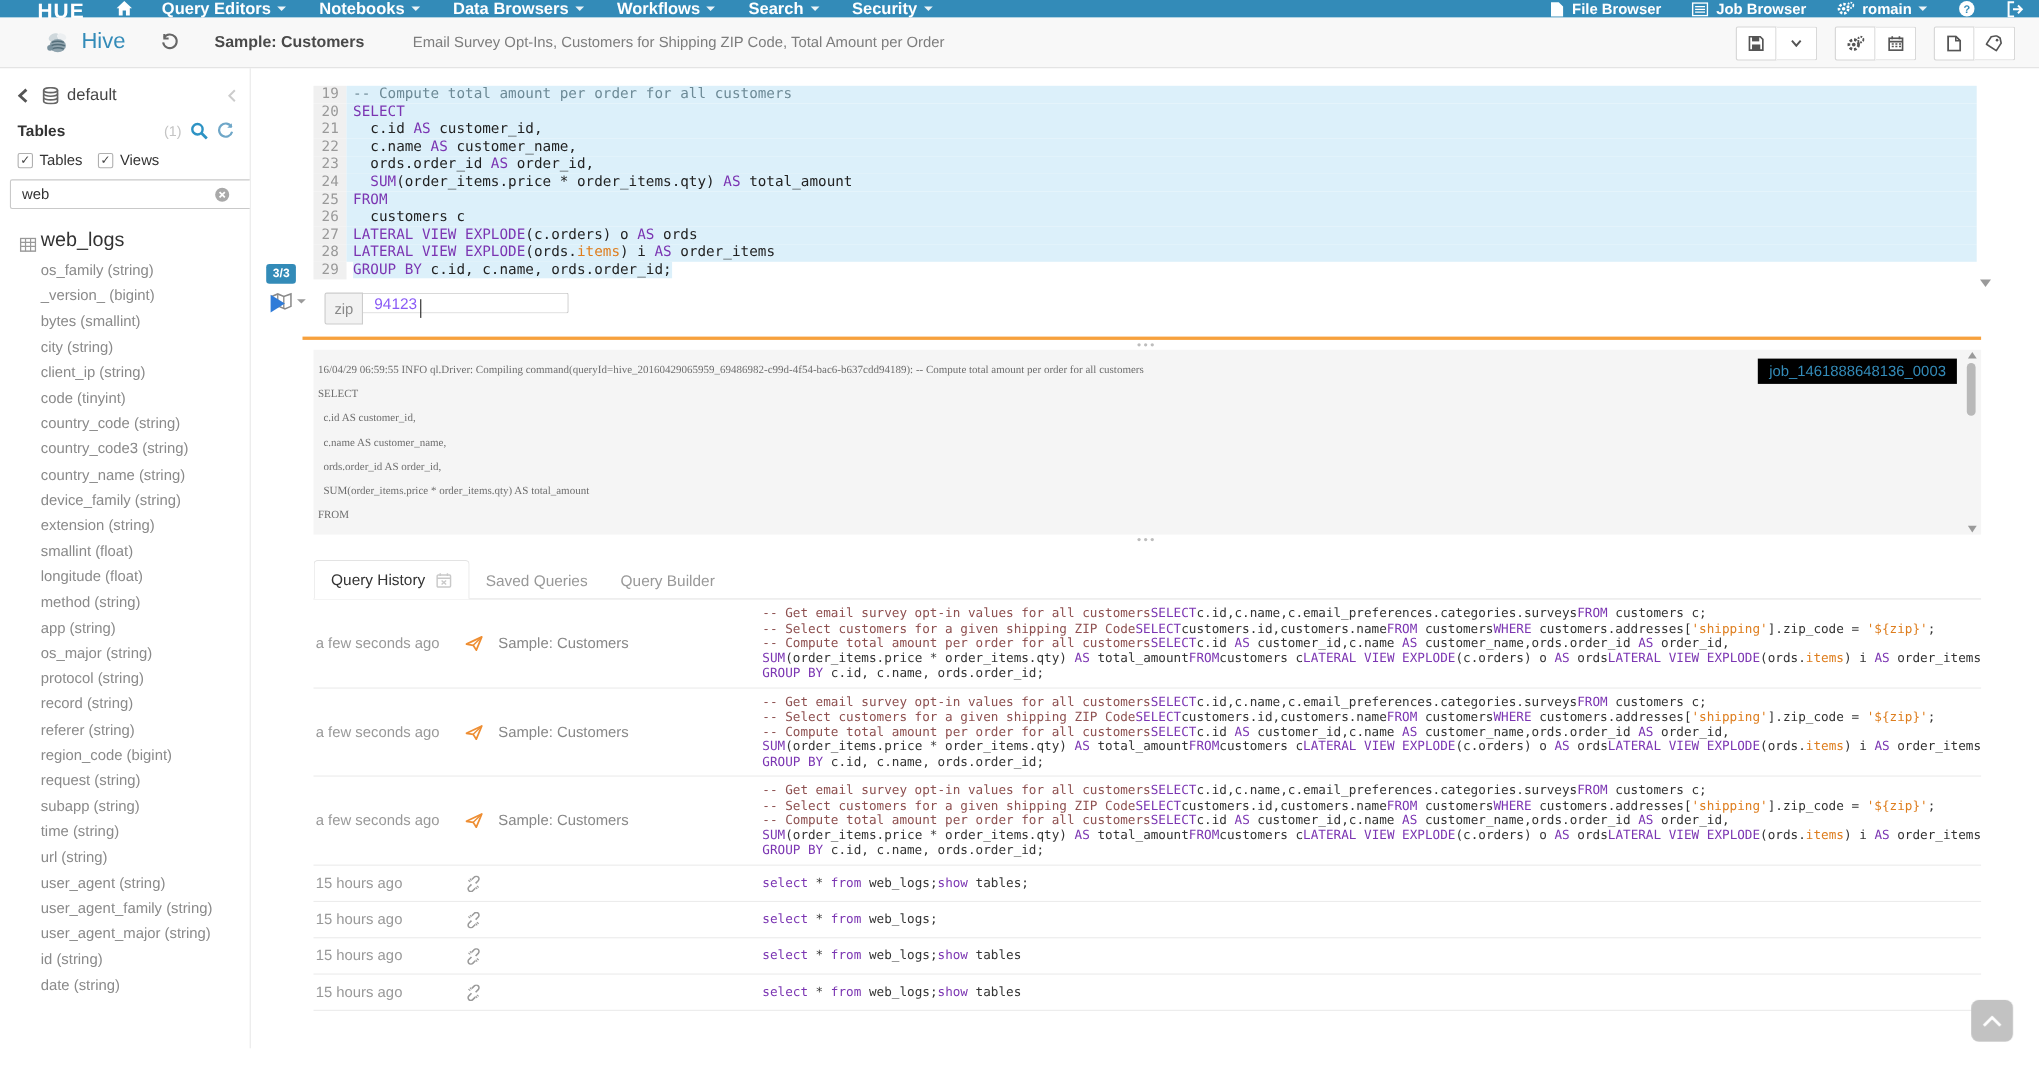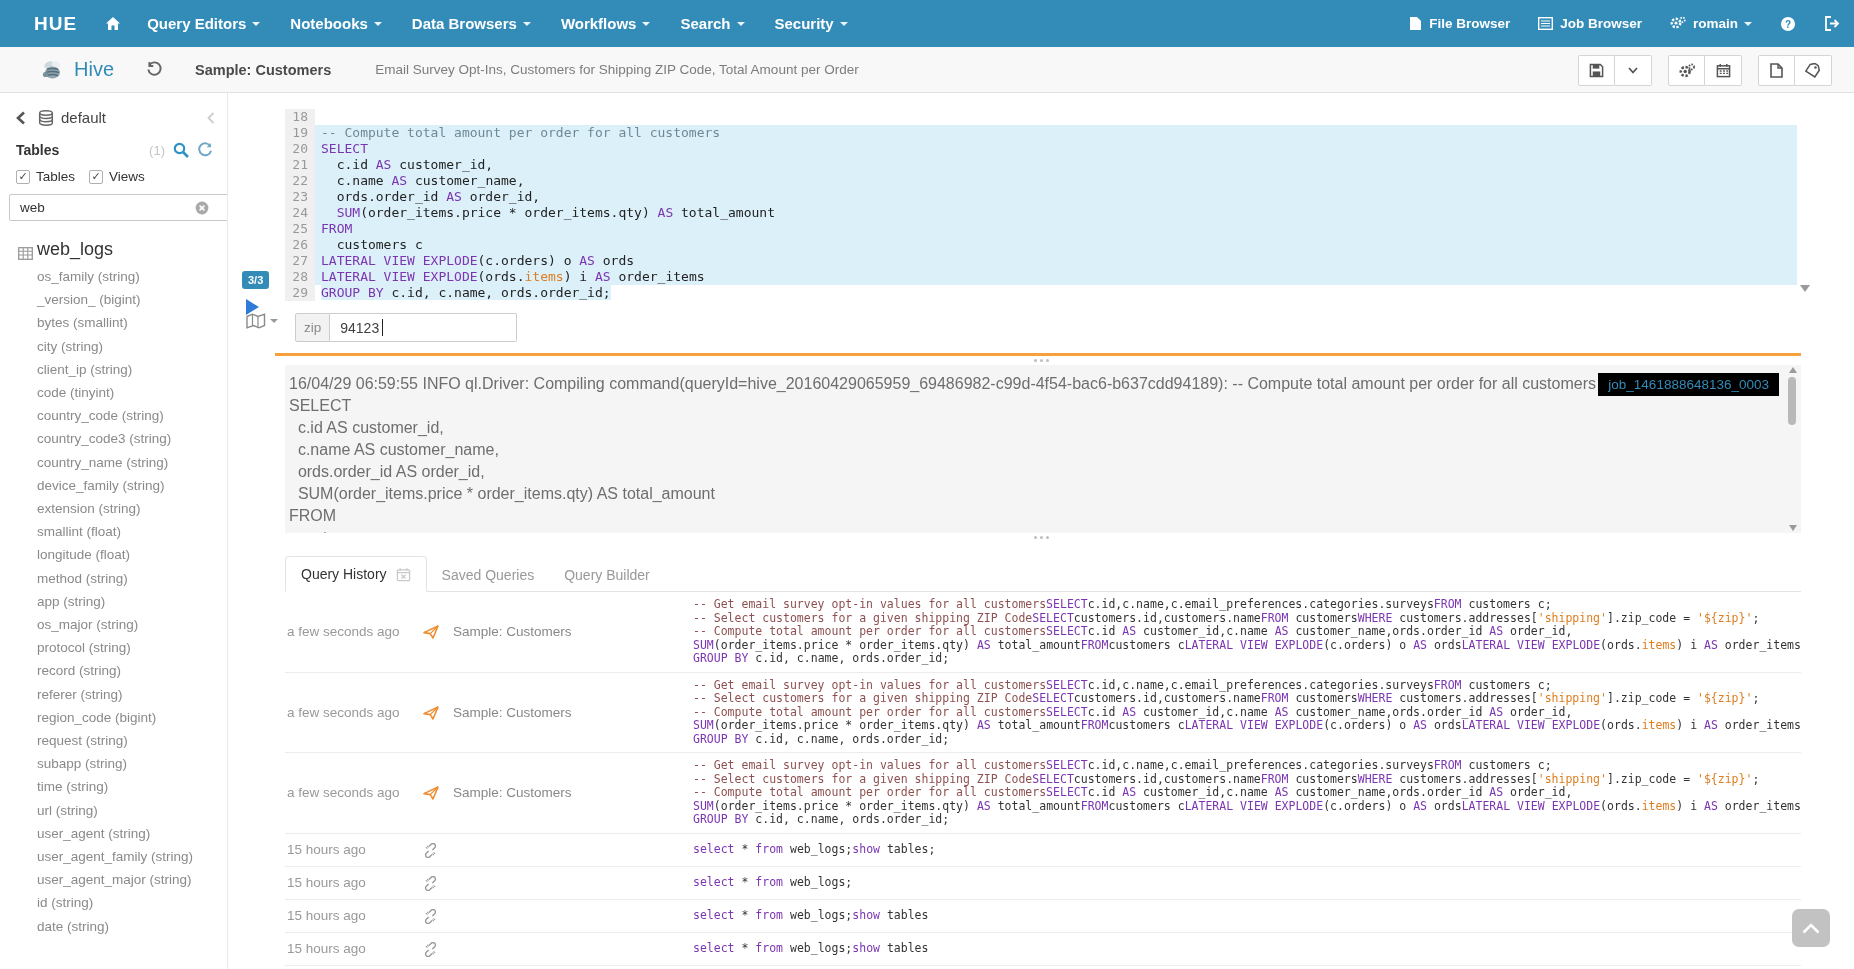--- a/index.html
+++ b/index.html
@@ -5,21 +5,21 @@
   :root{
     --accent:#338bb8; --kw:#7b35b2; --cm-ed:#6d8a96; --cm-hist:#8e5050;
     --str:#de7d1d; --sel:#dcf0fa; --bar:#f7a13d;
   }
   *{box-sizing:border-box;margin:0;padding:0}
   html,body{width:1854px;height:969px;overflow:hidden;background:#fff;
     font-family:"Liberation Sans",sans-serif;color:#333}
   svg{display:block}
 
   
-  .topnav{height:47px;background:var(--accent);display:flex;align-items:center;padding:0 14px;color:#fff}
+  .topnav{height:16px;background:var(--accent);display:flex;padding:0 14px;color:#fff}
   .brand{font-size:19px;font-weight:bold;letter-spacing:1px;margin:0 28px 0 20px;cursor:pointer}
   .nav-home{margin-right:26px;cursor:pointer}
   .nav-items{display:flex;list-style:none;align-items:center}
   .nav-items li{font-size:15px;font-weight:bold;margin-right:30px;cursor:pointer;display:flex;align-items:center;white-space:nowrap}
   .caret{width:0;height:0;border-left:4px solid transparent;border-right:4px solid transparent;border-top:4px solid #fff;margin-left:6px;opacity:.9}
   .nav-right{margin-left:auto;display:flex;align-items:center}
   .nav-right .nr{display:flex;align-items:center;font-size:13.5px;font-weight:bold;margin-left:28px;cursor:pointer;white-space:nowrap}
   .nr .ic{margin-right:7px}
 
   
@@ -83,30 +83,30 @@
   .res-badge{background:var(--accent);color:#fff;font-size:11px;font-weight:bold;border-radius:3px;padding:3px 6px;display:inline-block}
   .play-btn{margin:10px 0 0 4px;width:0;height:0;border-top:8px solid transparent;border-bottom:8px solid transparent;border-left:13px solid #2d7ff0;cursor:pointer}
   .play-btn.blue{border-left-color:#2f7bd8}
 
   .var-row{display:flex;align-items:flex-start;margin:12px 0 0 18px}
   .map-ic{color:#8a8a8a;cursor:pointer;display:flex;align-items:center}
   .map-caret{width:0;height:0;border-left:4px solid transparent;border-right:4px solid transparent;border-top:4px solid #9a9a9a;margin-left:4px}
   .var-group{display:flex;margin-left:17px}
   .var-label{height:29px;border:1px solid #ccc;background:#f2f2f2;color:#8a8a8a;font-size:13.5px;display:flex;align-items:center;padding:0 8px;border-radius:2px 0 0 2px}
   .var-input-wrap{position:relative}
-  .var-input{height:29px;width:187px;border:1px solid #ccc;border-left:none;border-radius:0 2px 2px 0;padding:0 10px;font-size:14px;color:#404040;font-family:"Liberation Sans",sans-serif}
+  .var-input{height:19px;width:187px;border:1px solid #ccc;border-left:none;border-radius:0 2px 2px 0;padding:0 10px;font-size:14px;color:#8b5cf6;font-family:"Liberation Sans",sans-serif}
   .var-caret{position:absolute;left:52px;top:6px;width:1px;height:17px;background:#222}
 
   .progress-bar{height:3px;background:var(--bar);margin:11px 53px 0 47px}
   .drag-handle{height:9px;display:flex;align-items:center;justify-content:center;cursor:row-resize}
   .drag-handle i{width:3px;height:3px;background:#bdbdbd;border-radius:50%;margin:0 1.5px}
 
   
   .log{margin:0 53px 0 57px;height:168px;background:#f5f5f5;position:relative;overflow:hidden;padding:8px 30px 0 4px}
-  .log-line{font-family:Liberation Sans, sans-serif;font-size:16px;line-height:22px;color:#6e6e6e;white-space:pre}
+  .log-line{font-family:Liberation Serif, serif;font-size:10px;line-height:22px;color:#6e6e6e;white-space:pre}
   .job-link{position:absolute;top:8px;right:22px;background:#000000;color:var(--accent);font-size:13.5px;padding:4px 10px;cursor:pointer}
   .log-sb{position:absolute;right:3px;top:2px;bottom:2px;width:12px}
   .log-sb .up{position:absolute;top:0;left:3px;width:0;height:0;border-left:4px solid transparent;border-right:4px solid transparent;border-bottom:6px solid #9a9a9a;cursor:pointer}
   .log-sb .thumb{position:absolute;top:10px;left:2px;width:8px;height:48px;background:#b9b9b9;border-radius:4px;cursor:grab}
   .log-sb .down{position:absolute;bottom:0;left:3px;width:0;height:0;border-left:4px solid transparent;border-right:4px solid transparent;border-top:6px solid #9a9a9a;cursor:pointer}
 
   
   .tabbar{display:flex;align-items:flex-end;margin:14px 53px 0 57px;border-bottom:1px solid #e3e3e3}
   .tab{font-size:14px;color:#999;padding:9px 15px;cursor:pointer;display:flex;align-items:center;margin-bottom:-1px}
   .tab.active{color:#333;background:#fff;border:1px solid #e3e3e3;border-bottom:1px solid #fff;border-radius:4px 4px 0 0}
@@ -362,24 +362,20 @@
         <li>user_agent_family (string)</li>
         <li>user_agent_major (string)</li>
         <li>id (string)</li>
         <li>date (string)</li>
       </ul>
   </div>
 
   <div class="main">
     <div class="editor-zone">
       <div class="code" id="code">
-          <div class="cline">
-            <span class="gut">18</span>
-            <span class="cnt"></span>
-          </div>
           <div class="cline sel">
             <span class="gut">19</span>
             <span class="cnt"><span class="c-cm">-- Compute total amount per order for all customers</span></span>
           </div>
           <div class="cline sel">
             <span class="gut">20</span>
             <span class="cnt"><span class="c-kw">SELECT</span></span>
           </div>
           <div class="cline sel">
             <span class="gut">21</span>

